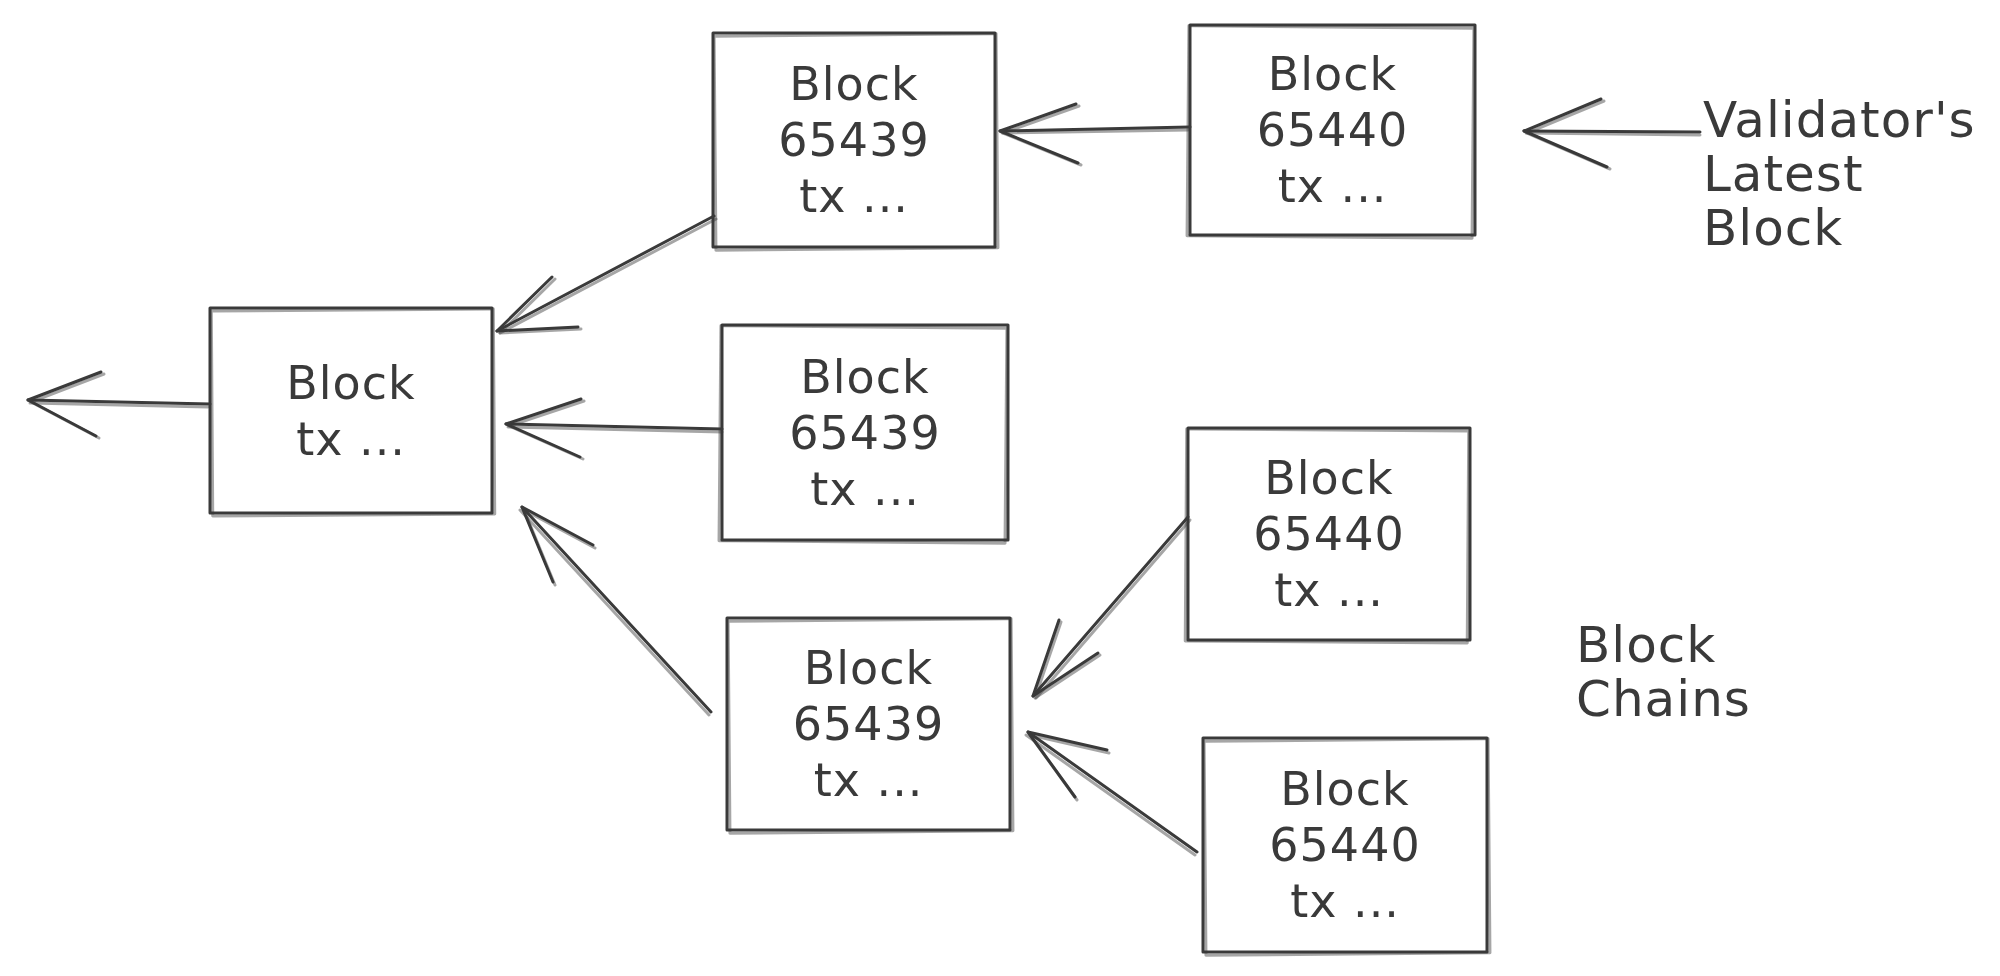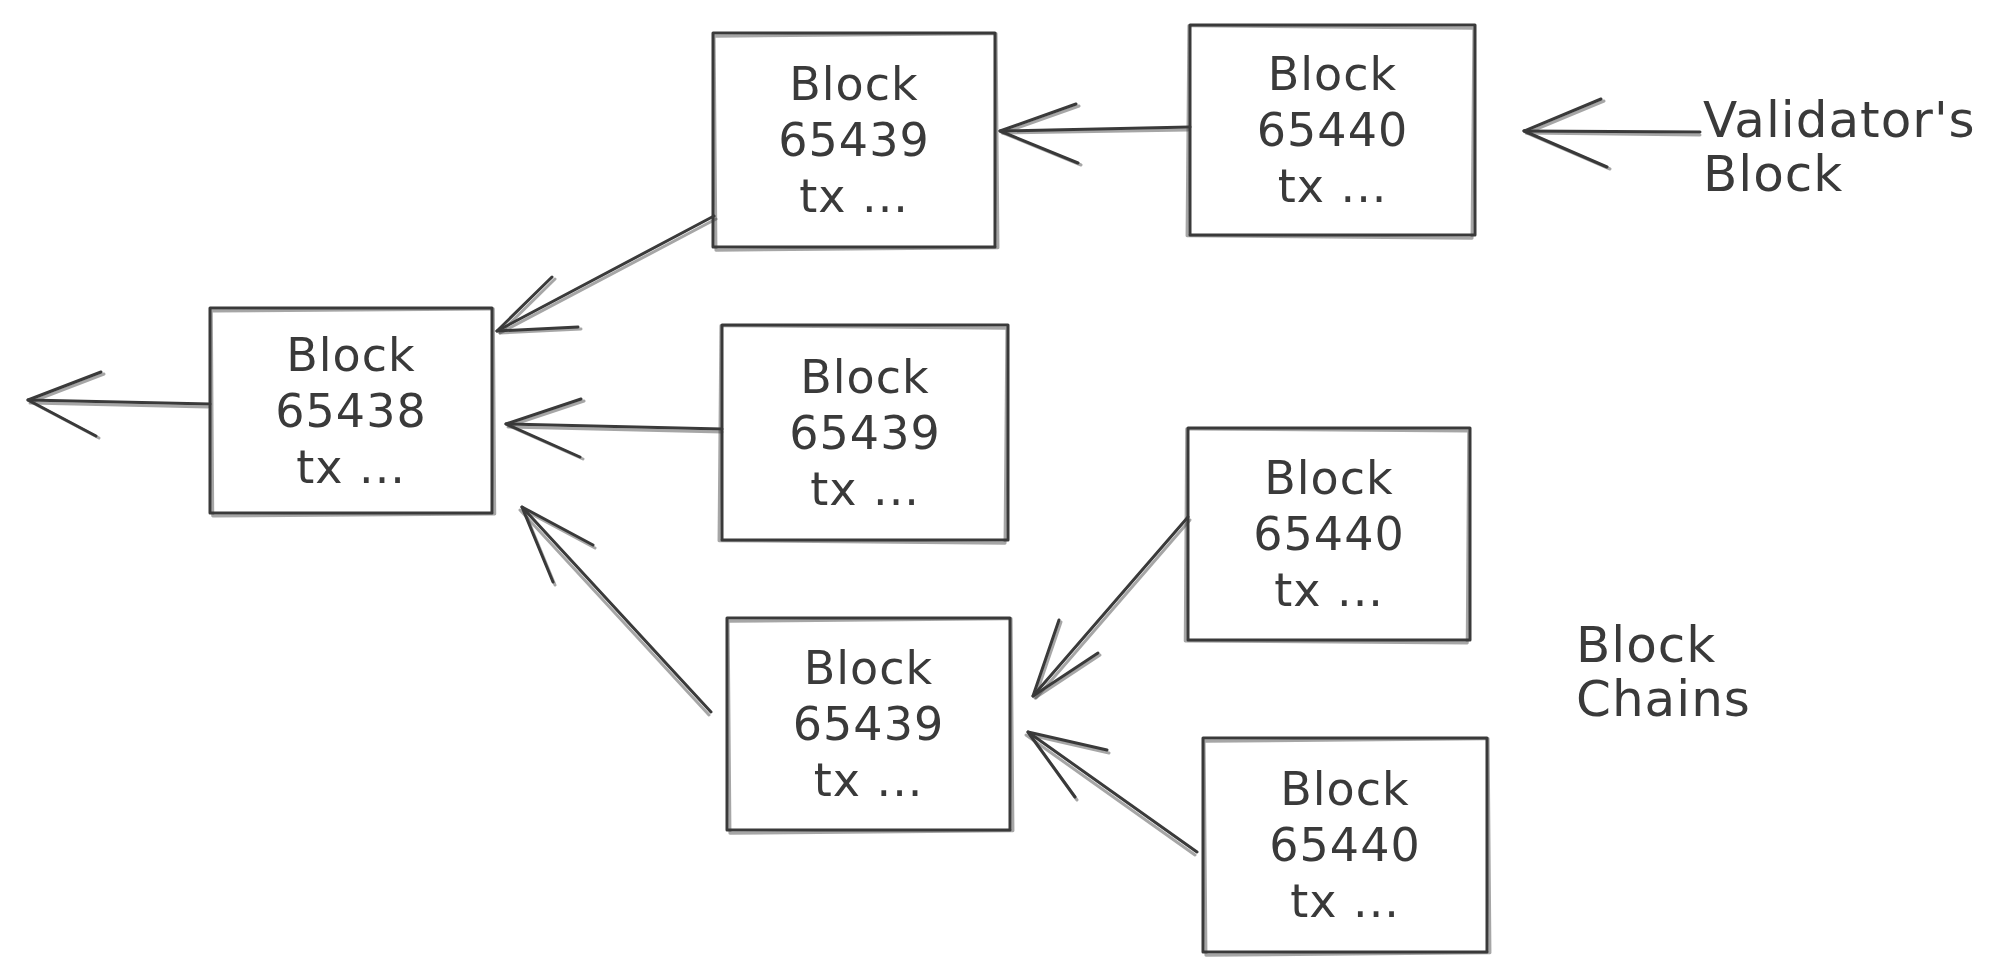--- a/index.html
+++ b/index.html
@@ -126,21 +126,20 @@
     <span>65439</span>
     <span>tx ...</span>
   </div>
   <div class="node" style="left:1190px;top:25px;width:285px;height:210px">
     <span>Block</span>
     <span>65440</span>
     <span>tx ...</span>
   </div>
   <div class="node" style="left:210px;top:308px;width:282px;height:205px">
     <span>Block</span>
-    <span>65438</span>
     <span>tx ...</span>
   </div>
   <div class="node" style="left:722px;top:325px;width:286px;height:215px">
     <span>Block</span>
     <span>65439</span>
     <span>tx ...</span>
   </div>
   <div class="node" style="left:727px;top:618px;width:283px;height:212px">
     <span>Block</span>
     <span>65439</span>
@@ -152,17 +151,18 @@
     <span>tx ...</span>
   </div>
   <div class="node" style="left:1203px;top:738px;width:284px;height:214px">
     <span>Block</span>
     <span>65440</span>
     <span>tx ...</span>
   </div>
 
   <div class="ann" style="left:1703px;top:93px;width:280px">
     <div>Validator's</div>
+    <div>Latest</div>
     <div>Block</div>
   </div>
   <div class="ann" style="left:1576px;top:618px;width:320px">Block Chains</div>
 
 </div>
 
 </body></html>

